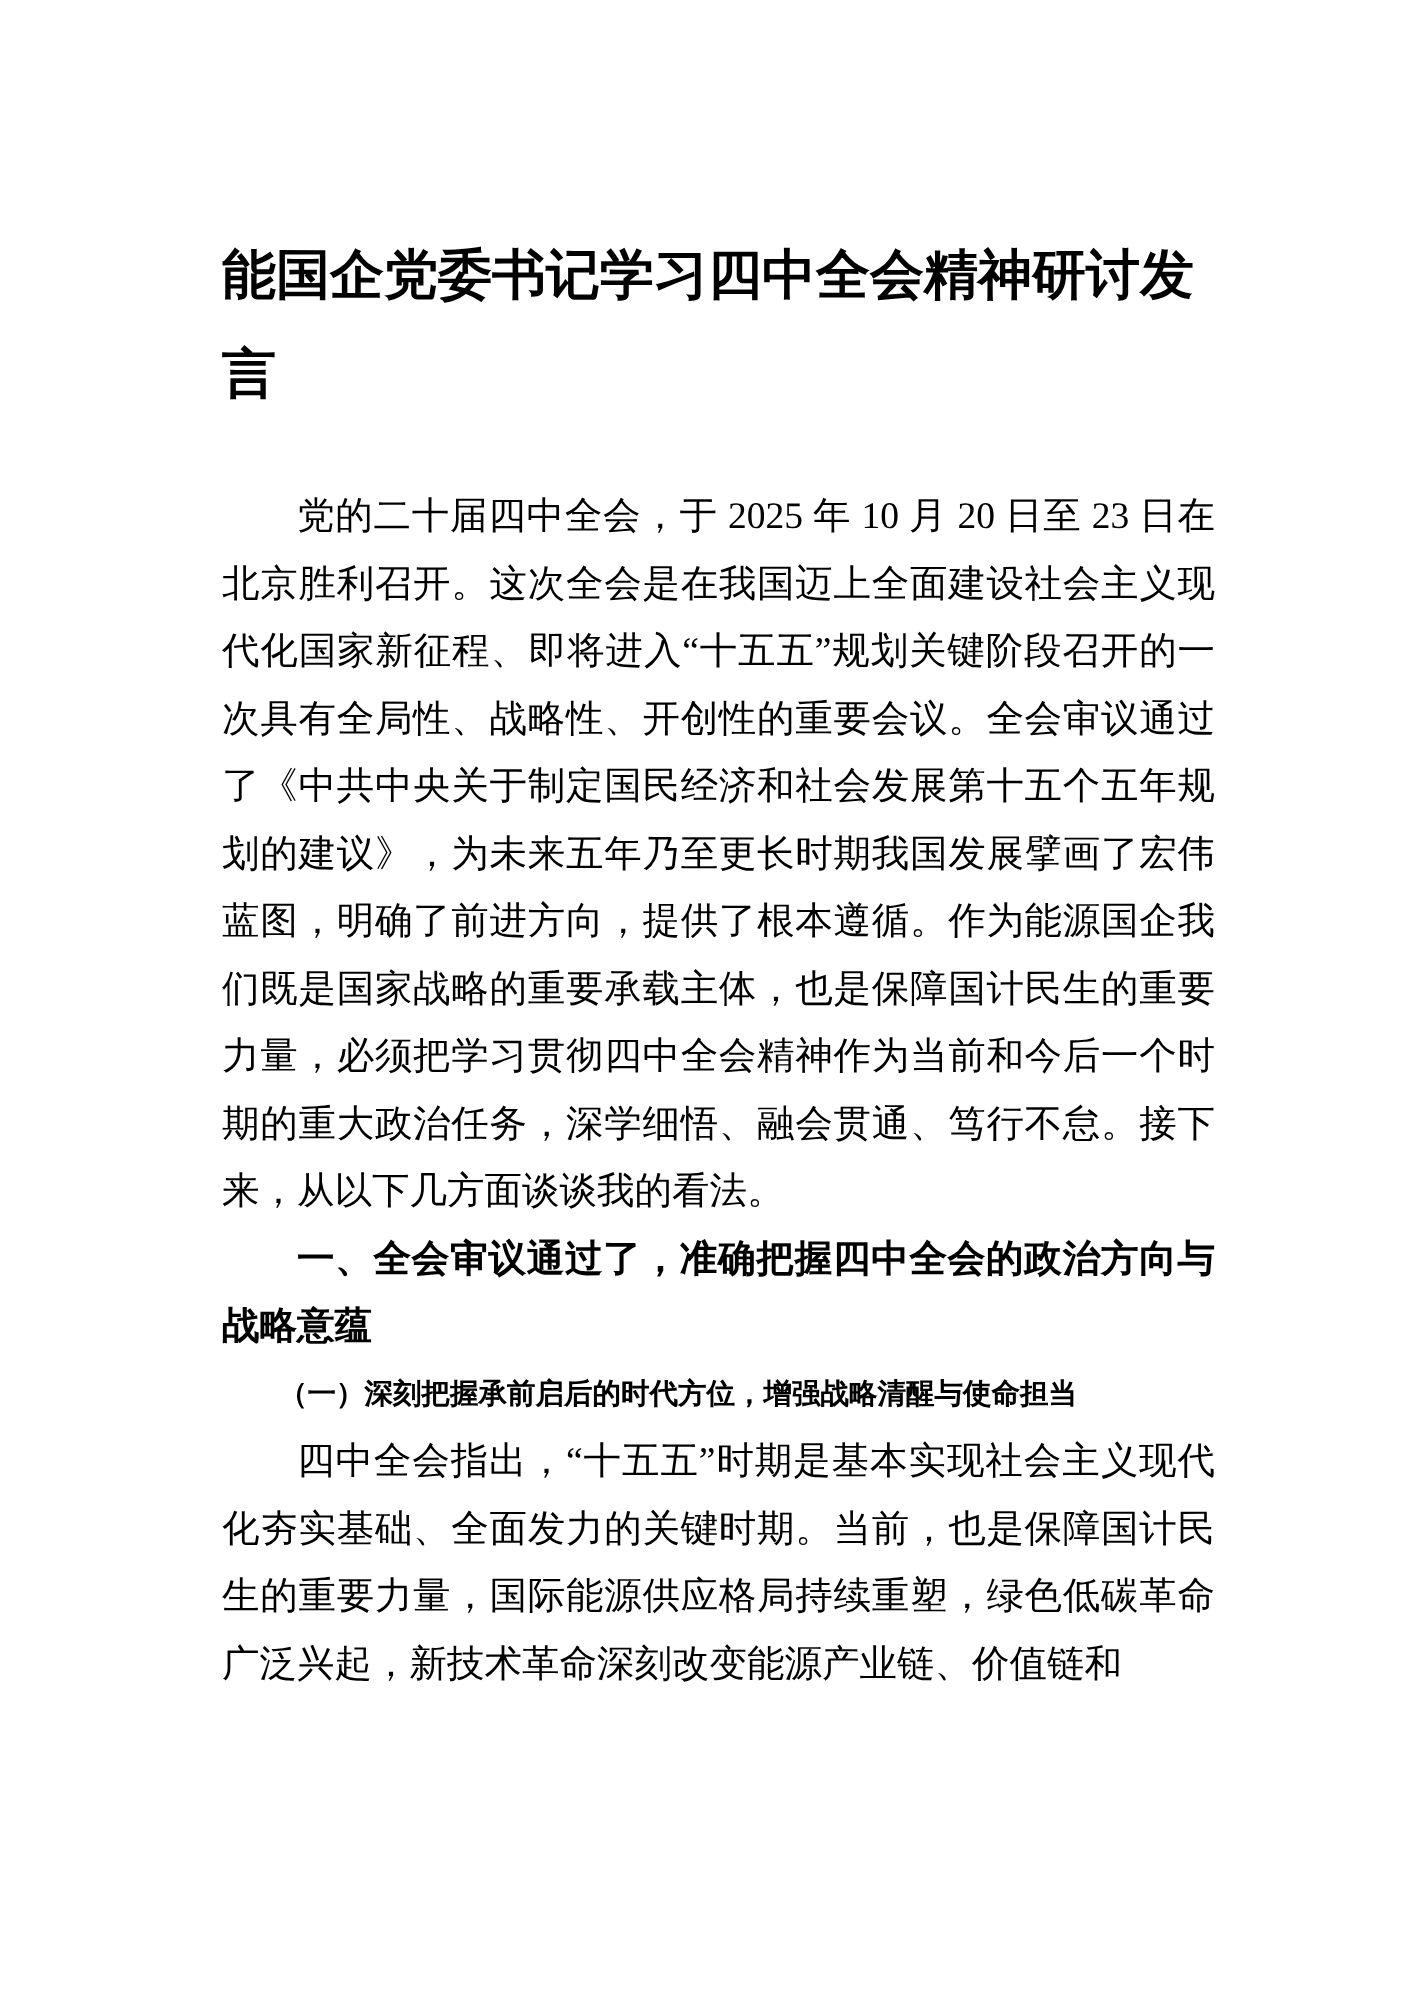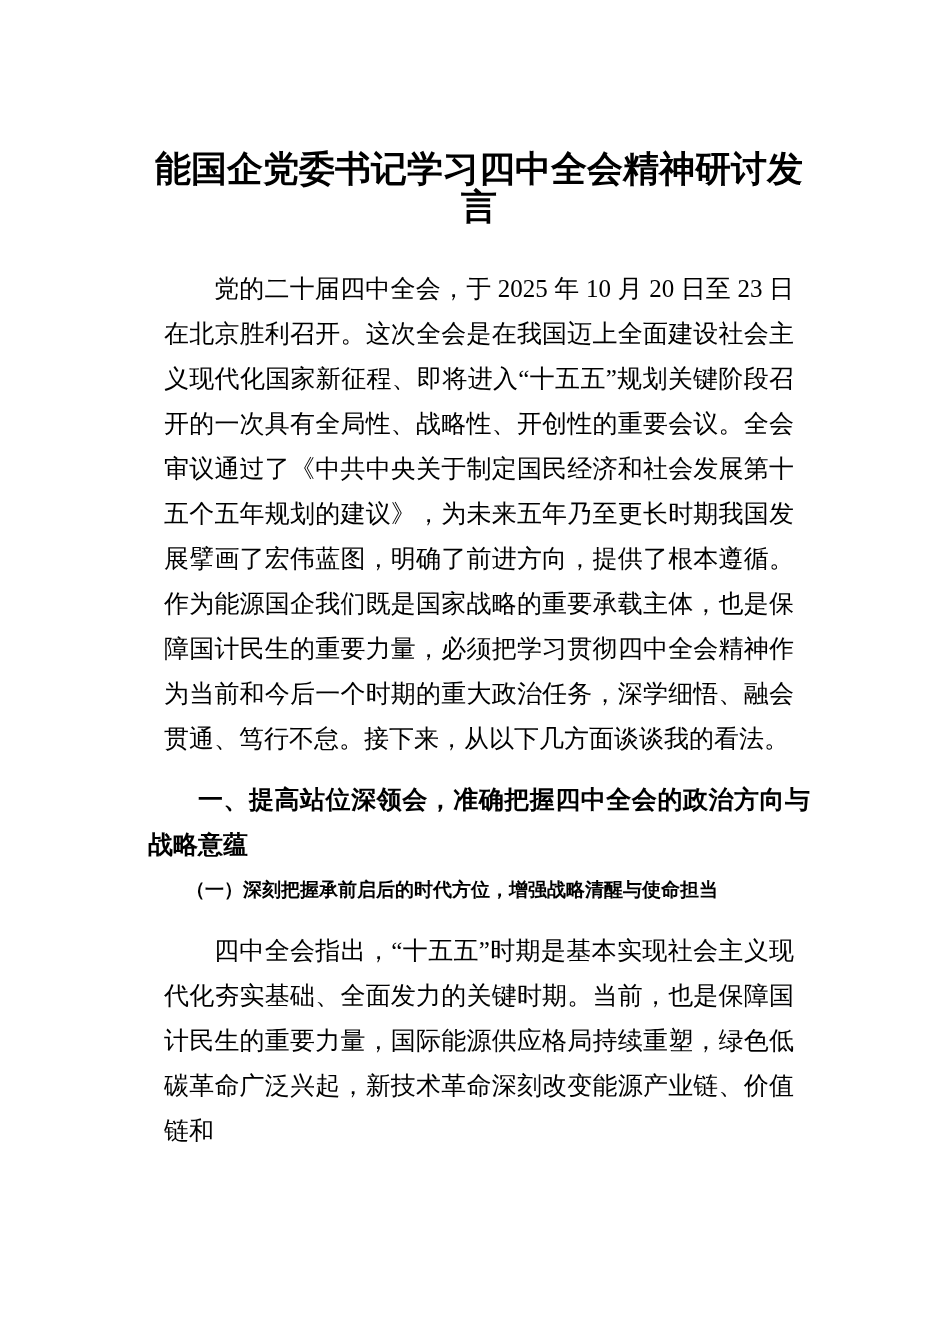--- a/index.html
+++ b/index.html
@@ -18,36 +18,35 @@
     height: 1344px;
     padding: 150px 140px 0 148px;
     background: #ffffff;
     color: #000000;
     font-family: "Liberation Serif", "DejaVu Serif", serif;
   }
   .doc-title {
     margin: 0 0 40px 0;
     font-size: 36px;
     font-weight: bold;
-    line-height: 38px;
-    text-align: center;
+    line-height: 66px;
     letter-spacing: 0;
     font-family: "Liberation Serif", "DejaVu Serif", serif;
   }
   .body-text {
     font-size: 25px;
     line-height: 45px;
   }
   .salutation {
     margin: 0;
     text-indent: 0;
     text-align: justify;
   }
   .body-para {
-    margin: 16px;
+    margin: 0;
     text-indent: 2em;
     text-align: justify;
   }
   .heading1 {
     margin: 0;
     text-indent: 2em;
     text-align: justify;
     font-weight: bold;
     font-family: "Liberation Sans", "DejaVu Sans", sans-serif;
     font-size: 25px;
@@ -68,18 +67,18 @@
 </style>
 </head>
 <body>
 
 <div class="page">
   <h1 class="doc-title">能国企党委书记学习四中全会精神研讨发言</h1>
 
 
   <p class="body-text body-para">党的二十届四中全会，于 2025 年 10 月 20 日至 23 日在北京胜利召开。这次全会是在我国迈上全面建设社会主义现代化国家新征程、即将进入“十五五”规划关键阶段召开的一次具有全局性、战略性、开创性的重要会议。全会审议通过了《中共中央关于制定国民经济和社会发展第十五个五年规划的建议》，为未来五年乃至更长时期我国发展擘画了宏伟蓝图，明确了前进方向，提供了根本遵循。作为能源国企我们既是国家战略的重要承载主体，也是保障国计民生的重要力量，必须把学习贯彻四中全会精神作为当前和今后一个时期的重大政治任务，深学细悟、融会贯通、笃行不怠。接下来，从以下几方面谈谈我的看法。</p>
 
-  <p class="heading1">一、提高站位深领会，准确把握四中全会的政治方向与战略意蕴</p>
+  <p class="heading1">一、全会审议通过了，准确把握四中全会的政治方向与战略意蕴</p>
 
   <p class="heading2">（一）深刻把握承前启后的时代方位，增强战略清醒与使命担当</p>
 
   <p class="body-text body-para">四中全会指出，“十五五”时期是基本实现社会主义现代化夯实基础、全面发力的关键时期。当前，也是保障国计民生的重要力量，国际能源供应格局持续重塑，绿色低碳革命广泛兴起，新技术革命深刻改变能源产业链、价值链和</p>
 </div>
 
 </body></html>

